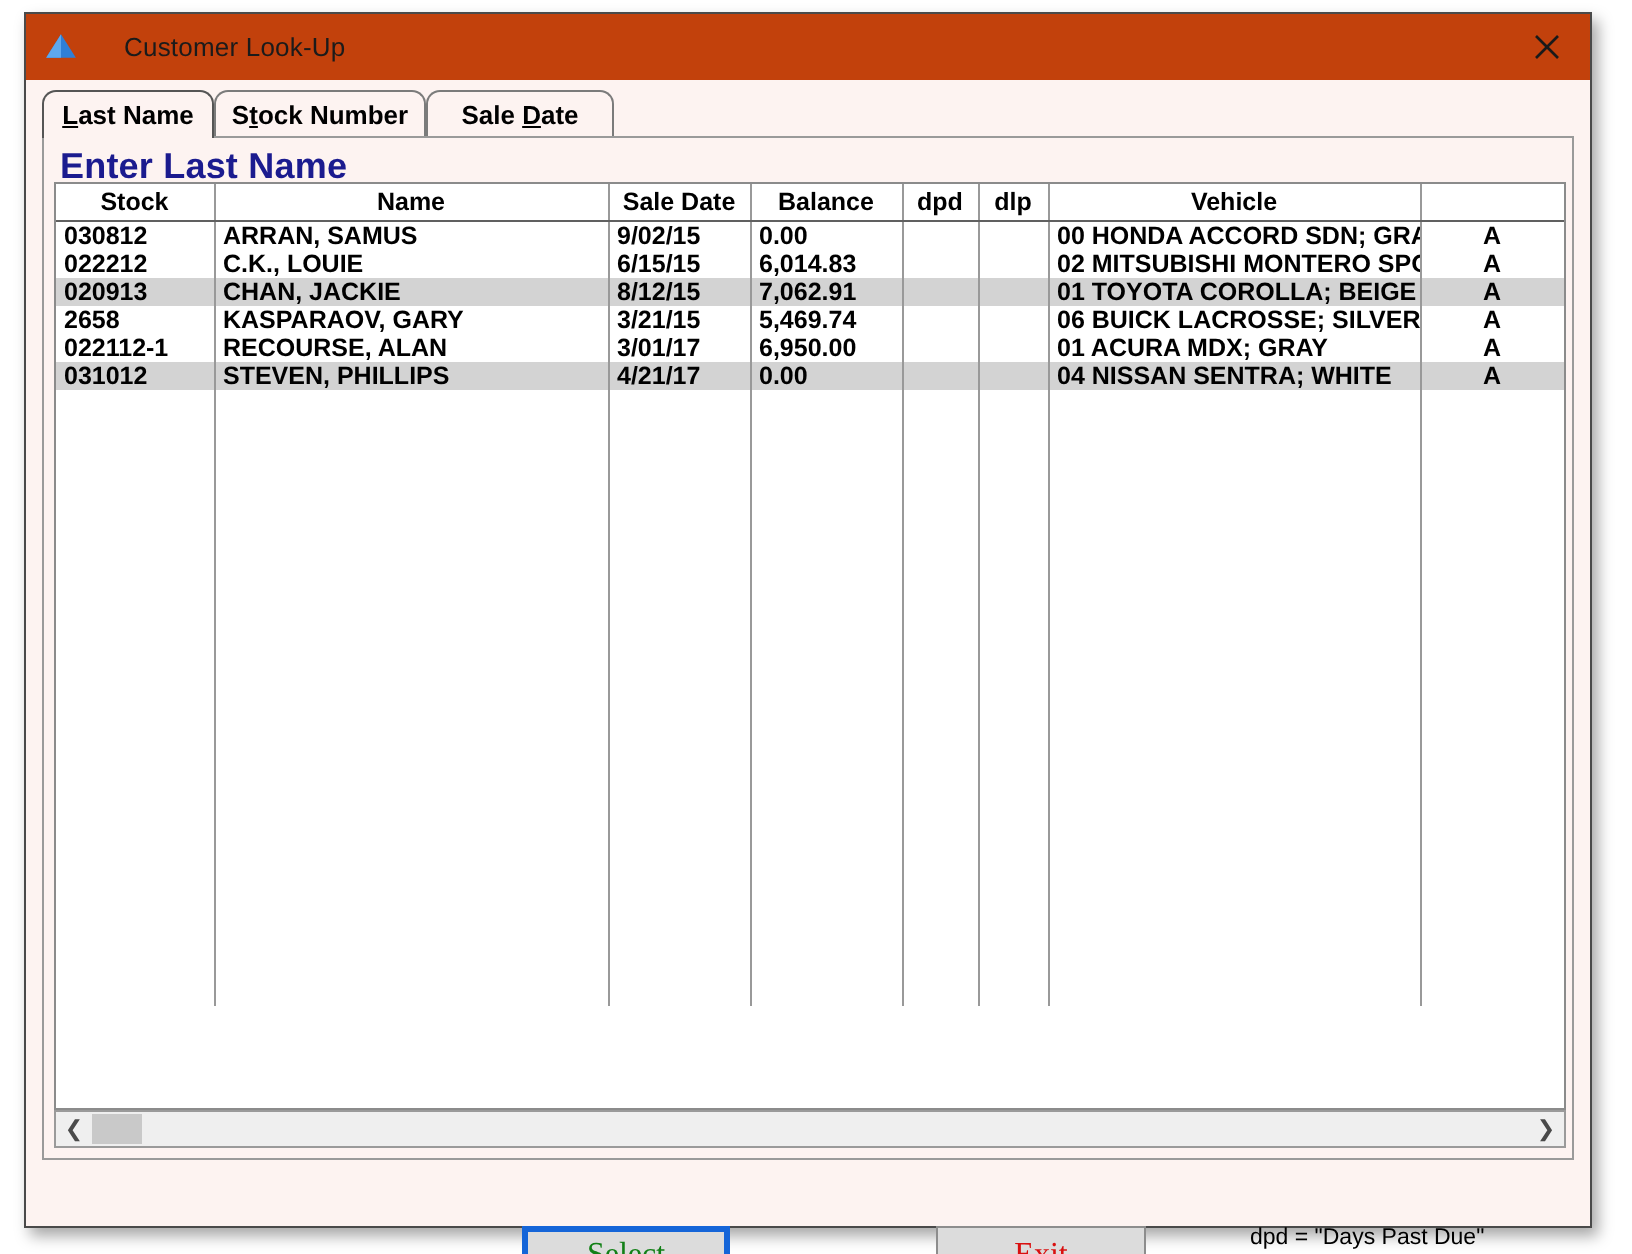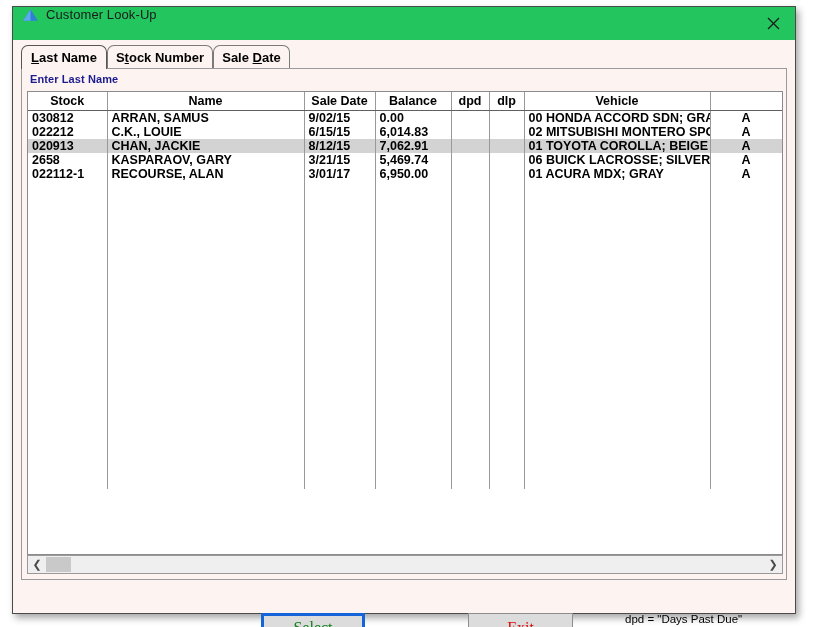--- a/index.html
+++ b/index.html
@@ -25,24 +25,26 @@
     height: 608px;
     background: #fdf3f1;
     border: 1px solid #4a4a4a;
     box-shadow: 3px 4px 7px rgba(0,0,0,0.35);
     box-sizing: border-box;
   }
 
   .titlebar {
     position: relative;
     height: 33px;
-    background: #22c55e;
+    background: #c2410c;
     display: flex;
+    align-items: center;
     padding-left: 9px;
     box-sizing: border-box;
+    gap: 16px;
   }
   .title-icon {
     width: 17px;
     height: 17px;
     margin-right: 7px;
     flex: 0 0 auto;
     display: block;
   }
   .title-text {
     font-size: 13px;
@@ -129,21 +131,21 @@
     height: 512px;
     border: 1px solid #9a9a9a;
     background: #fdf3f1;
     box-sizing: border-box;
   }
 
   .section-label {
     position: absolute;
     left: 8px;
     top: 4px;
-    font-size: 11px;
+    font-size: 18px;
     font-weight: bold;
     color: #1b1b8f;
     font-family: "Liberation Sans", sans-serif;
     letter-spacing: 0.1px;
     text-align: center;
   }
 
   
   .grid-wrap {
     position: absolute;
@@ -309,21 +311,21 @@
 
         <div class="tab active" style="left:0px;width:86px;">
           <span class="acc">L</span>
             <span>ast Name</span>
         </div>
         <div class="tab" style="left:86px;width:106px;">
           <span>S</span>
             <span class="acc">t</span>
             <span>ock Number</span>
         </div>
-        <div class="tab" style="left:192px;width:77px;">
+        <div class="tab" style="left:192px;width:94px;">
           <span>Sale&nbsp;</span>
             <span class="acc">D</span>
             <span>ate</span>
         </div>
 
         <div class="tab-underline-mask" style="left:1px;width:84px;"></div>
       </div>
 
       <div class="panel">
 
@@ -397,20 +399,30 @@
                 <tr class="row-even">
                   <td class="l">022112-1</td>
                   <td class="l">RECOURSE, ALAN</td>
                   <td class="r">3/01/17</td>
                   <td class="r">6,950.00</td>
                   <td class="c"></td>
                   <td class="c"></td>
                   <td class="l">01 ACURA MDX; GRAY</td>
                   <td class="c last">A</td>
                 </tr>
+                <tr class="row-odd">
+                  <td class="l">031012</td>
+                  <td class="l">STEVEN, PHILLIPS</td>
+                  <td class="r">4/21/17</td>
+                  <td class="r">0.00</td>
+                  <td class="c"></td>
+                  <td class="c"></td>
+                  <td class="l">04 NISSAN SENTRA; WHITE</td>
+                  <td class="c last">A</td>
+                </tr>
                 <tr class="filler">
                   <td>&nbsp;</td>
                   <td>&nbsp;</td>
                   <td>&nbsp;</td>
                   <td>&nbsp;</td>
                   <td>&nbsp;</td>
                   <td>&nbsp;</td>
                   <td>&nbsp;</td>
                   <td class="last">&nbsp;</td>
                 </tr>

